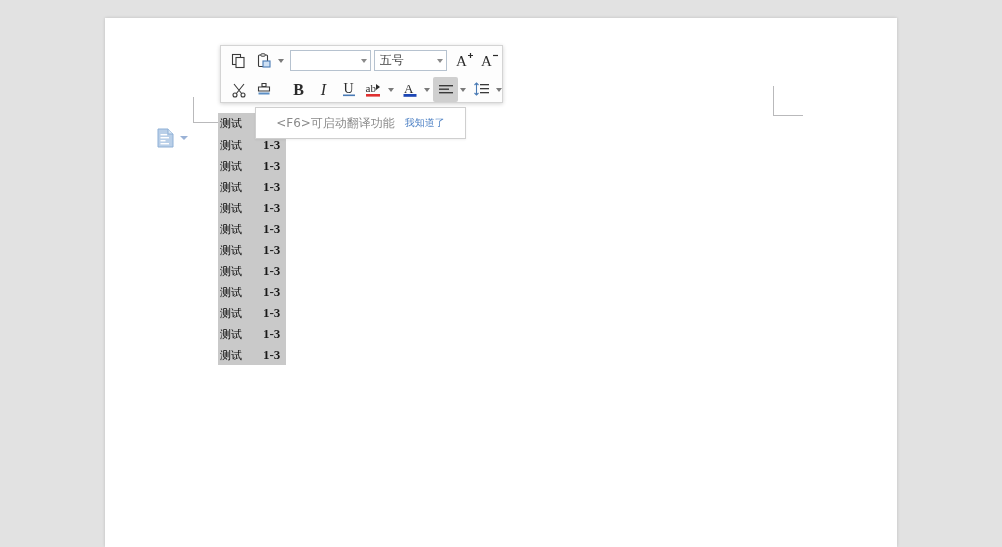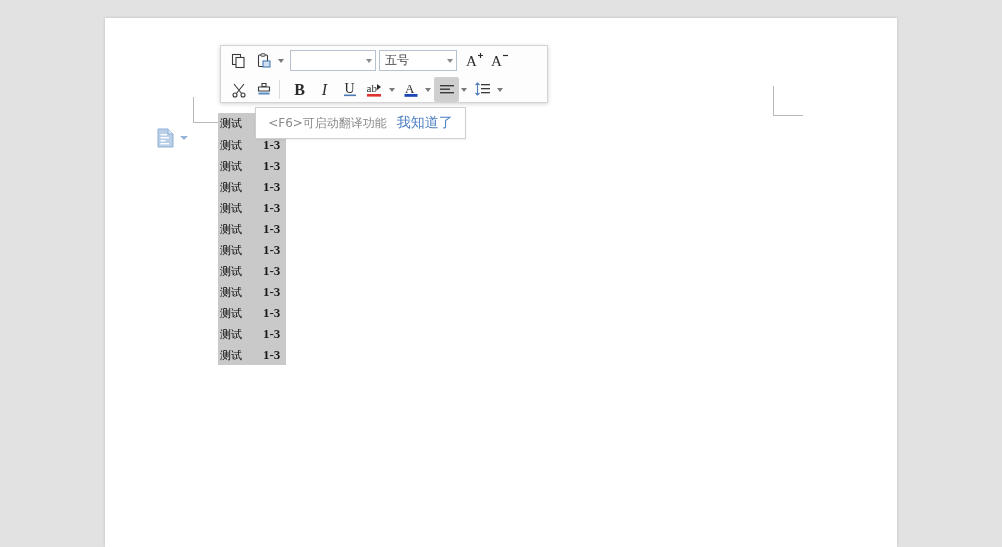--- a/index.html
+++ b/index.html
@@ -78,21 +78,21 @@
     width: 0; height: 0;
     border-left: 4px solid transparent;
     border-right: 4px solid transparent;
     border-top: 4px solid #9ab2d6;
   }
 
   
   #mini-toolbar {
     position: absolute;
     left: 220px; top: 45px;
-    width: 328px; height: 58px;
+    width: 283px; height: 58px;
     background: #fdfdfd;
     border: 1px solid #d4d4d4;
     box-shadow: 0 1px 4px rgba(0,0,0,0.18);
     z-index: 30;
   }
   .tb-row {
     display: flex;
     align-items: center;
     height: 29px;
     padding-left: 5px;
@@ -168,21 +168,21 @@
     box-shadow: 0 1px 2px rgba(0,0,0,0.06);
   }
   #translate-tip .tip-text {
     font-family: "DejaVu Sans", "Liberation Sans", sans-serif;
     font-size: 12px;
     color: #8a8a8a;
     text-align: right;
   }
   #translate-tip .tip-link {
     font-family: "DejaVu Sans", "Liberation Sans", sans-serif;
-    font-size: 14px;
+    font-size: 10px;
     color: #4d80c4;
     cursor: pointer;
   }
 </style>
 </head>
 <body>
 
 <div id="page-sheet">
 
   <div class="corner" id="corner-top-left"></div>

